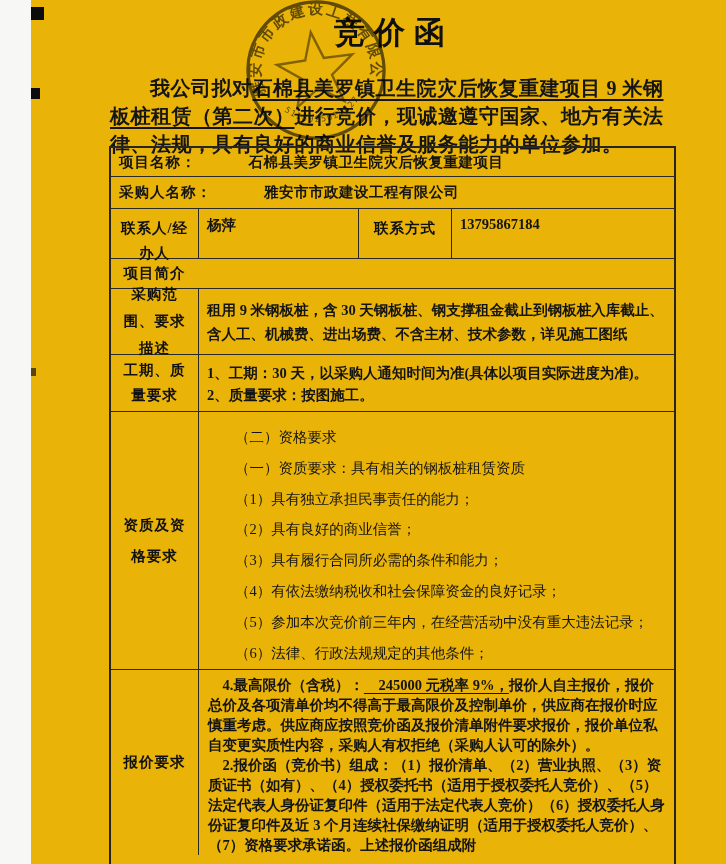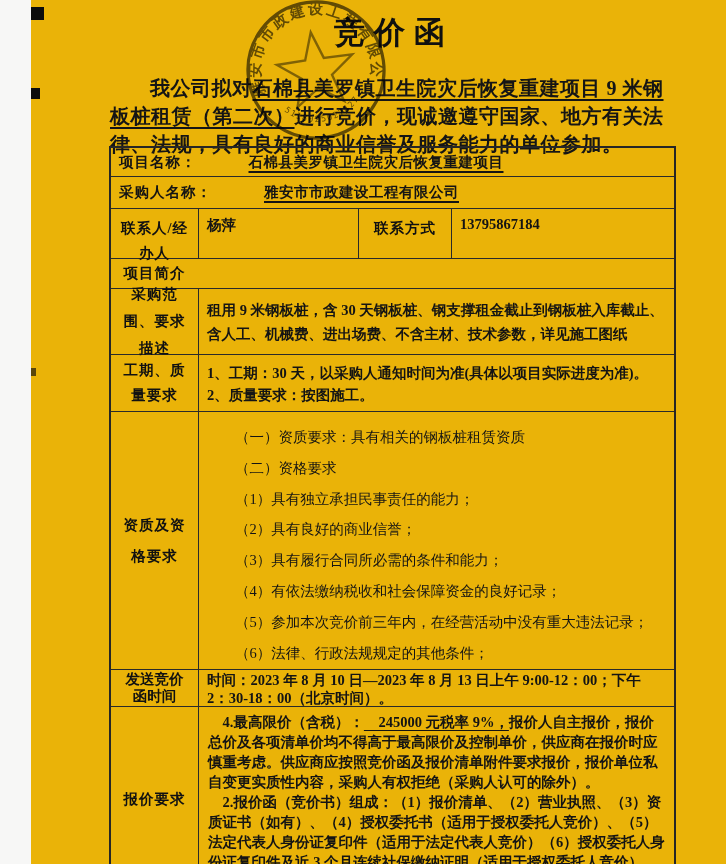--- a/index.html
+++ b/index.html
@@ -71,21 +71,21 @@
   .r5 .content{line-height:24px;font-weight:600;}
   .r6{height:57px;} .r6 .lab{line-height:25px;}
   .r6 .content{line-height:22px;font-weight:600;}
   .r7{height:258px;} .r7 .lab{line-height:31px;}
   .r8{height:37px;} .r8 .lab{line-height:17px;font-size:14.5px;letter-spacing:0;}
   .r8 .content{line-height:17.5px;font-weight:600;align-items:flex-start;padding-top:2px;display:block;}
   .r9{flex:1;}
 
   .fullcell{width:100%;display:flex;align-items:center;padding:2px 8px;box-sizing:border-box;gap:46px;}
   .inline-label{font-weight:700;letter-spacing:1px;margin-right:6px;white-space:nowrap;}
-  .inline-value{font-weight:700;text-decoration:underline;text-underline-offset:4px;text-decoration-thickness:1.5px;letter-spacing:.5px;}
+  .inline-value{font-weight:700;text-underline-offset:4px;text-decoration-thickness:1.5px;letter-spacing:.5px;}
 
   .qual{display:block;padding:10px 8px 0 36px;align-items:flex-start;}
   .qual-item{line-height:30.8px;font-weight:500;}
 
   .quote{display:block;padding:5px 9px 0 9px;line-height:20px;font-weight:600;align-items:flex-start;}
   .quote p{margin:0;text-indent:1em;}
   .quote u{text-decoration:underline;text-underline-offset:3px;}
 
   .plain{font-weight:700;}
 </style>
@@ -151,35 +151,31 @@
       <div class="cell lab w1">工期、质量要求</div>
       <div class="cell grow content" style="display:block;padding-top:7px;">
         <div>1、工期：30 天，以采购人通知时间为准(具体以项目实际进度为准)。</div>
         <div>2、质量要求：按图施工。</div>
       </div>
     </div>
 
     <div class="row r7">
       <div class="cell lab w1">资质及资格要求</div>
       <div class="cell grow qual">
+        <div class="qual-item">（二）资格要求</div>
         <div class="qual-item">（一）资质要求：具有相关的钢板桩租赁资质</div>
-        <div class="qual-item">（二）资格要求</div>
         <div class="qual-item">（1）具有独立承担民事责任的能力；</div>
         <div class="qual-item">（2）具有良好的商业信誉；</div>
         <div class="qual-item">（3）具有履行合同所必需的条件和能力；</div>
         <div class="qual-item">（4）有依法缴纳税收和社会保障资金的良好记录；</div>
         <div class="qual-item">（5）参加本次竞价前三年内，在经营活动中没有重大违法记录；</div>
         <div class="qual-item">（6）法律、行政法规规定的其他条件；</div>
       </div>
     </div>
 
-    <div class="row r8">
-      <div class="cell lab w1">发送竞价函时间</div>
-      <div class="cell grow content">时间：2023 年 8 月 10 日—2023 年 8 月 13 日上午 9:00-12：00；下午 2：30-18：00（北京时间）。</div>
-    </div>
 
     <div class="row r9">
       <div class="cell lab w1">报价要求</div>
       <div class="cell grow quote">
         <p><span>4.最高限价（含税）：</span><u>　245000 元税率 9%，</u><span>报价人自主报价，报价总价及各项清单价均不得高于最高限价及控制单价，供应商在报价时应慎重考虑。供应商应按照竞价函及报价清单附件要求报价，报价单位私自变更实质性内容，采购人有权拒绝（采购人认可的除外）。</span></p>
         <p>2.报价函（竞价书）组成：（1）报价清单、（2）营业执照、（3）资质证书（如有）、（4）授权委托书（适用于授权委托人竞价）、（5）法定代表人身份证复印件（适用于法定代表人竞价）（6）授权委托人身份证复印件及近 3 个月连续社保缴纳证明（适用于授权委托人竞价）、（7）资格要求承诺函。上述报价函组成附</p>
       </div>
     </div>
 
   </div>

